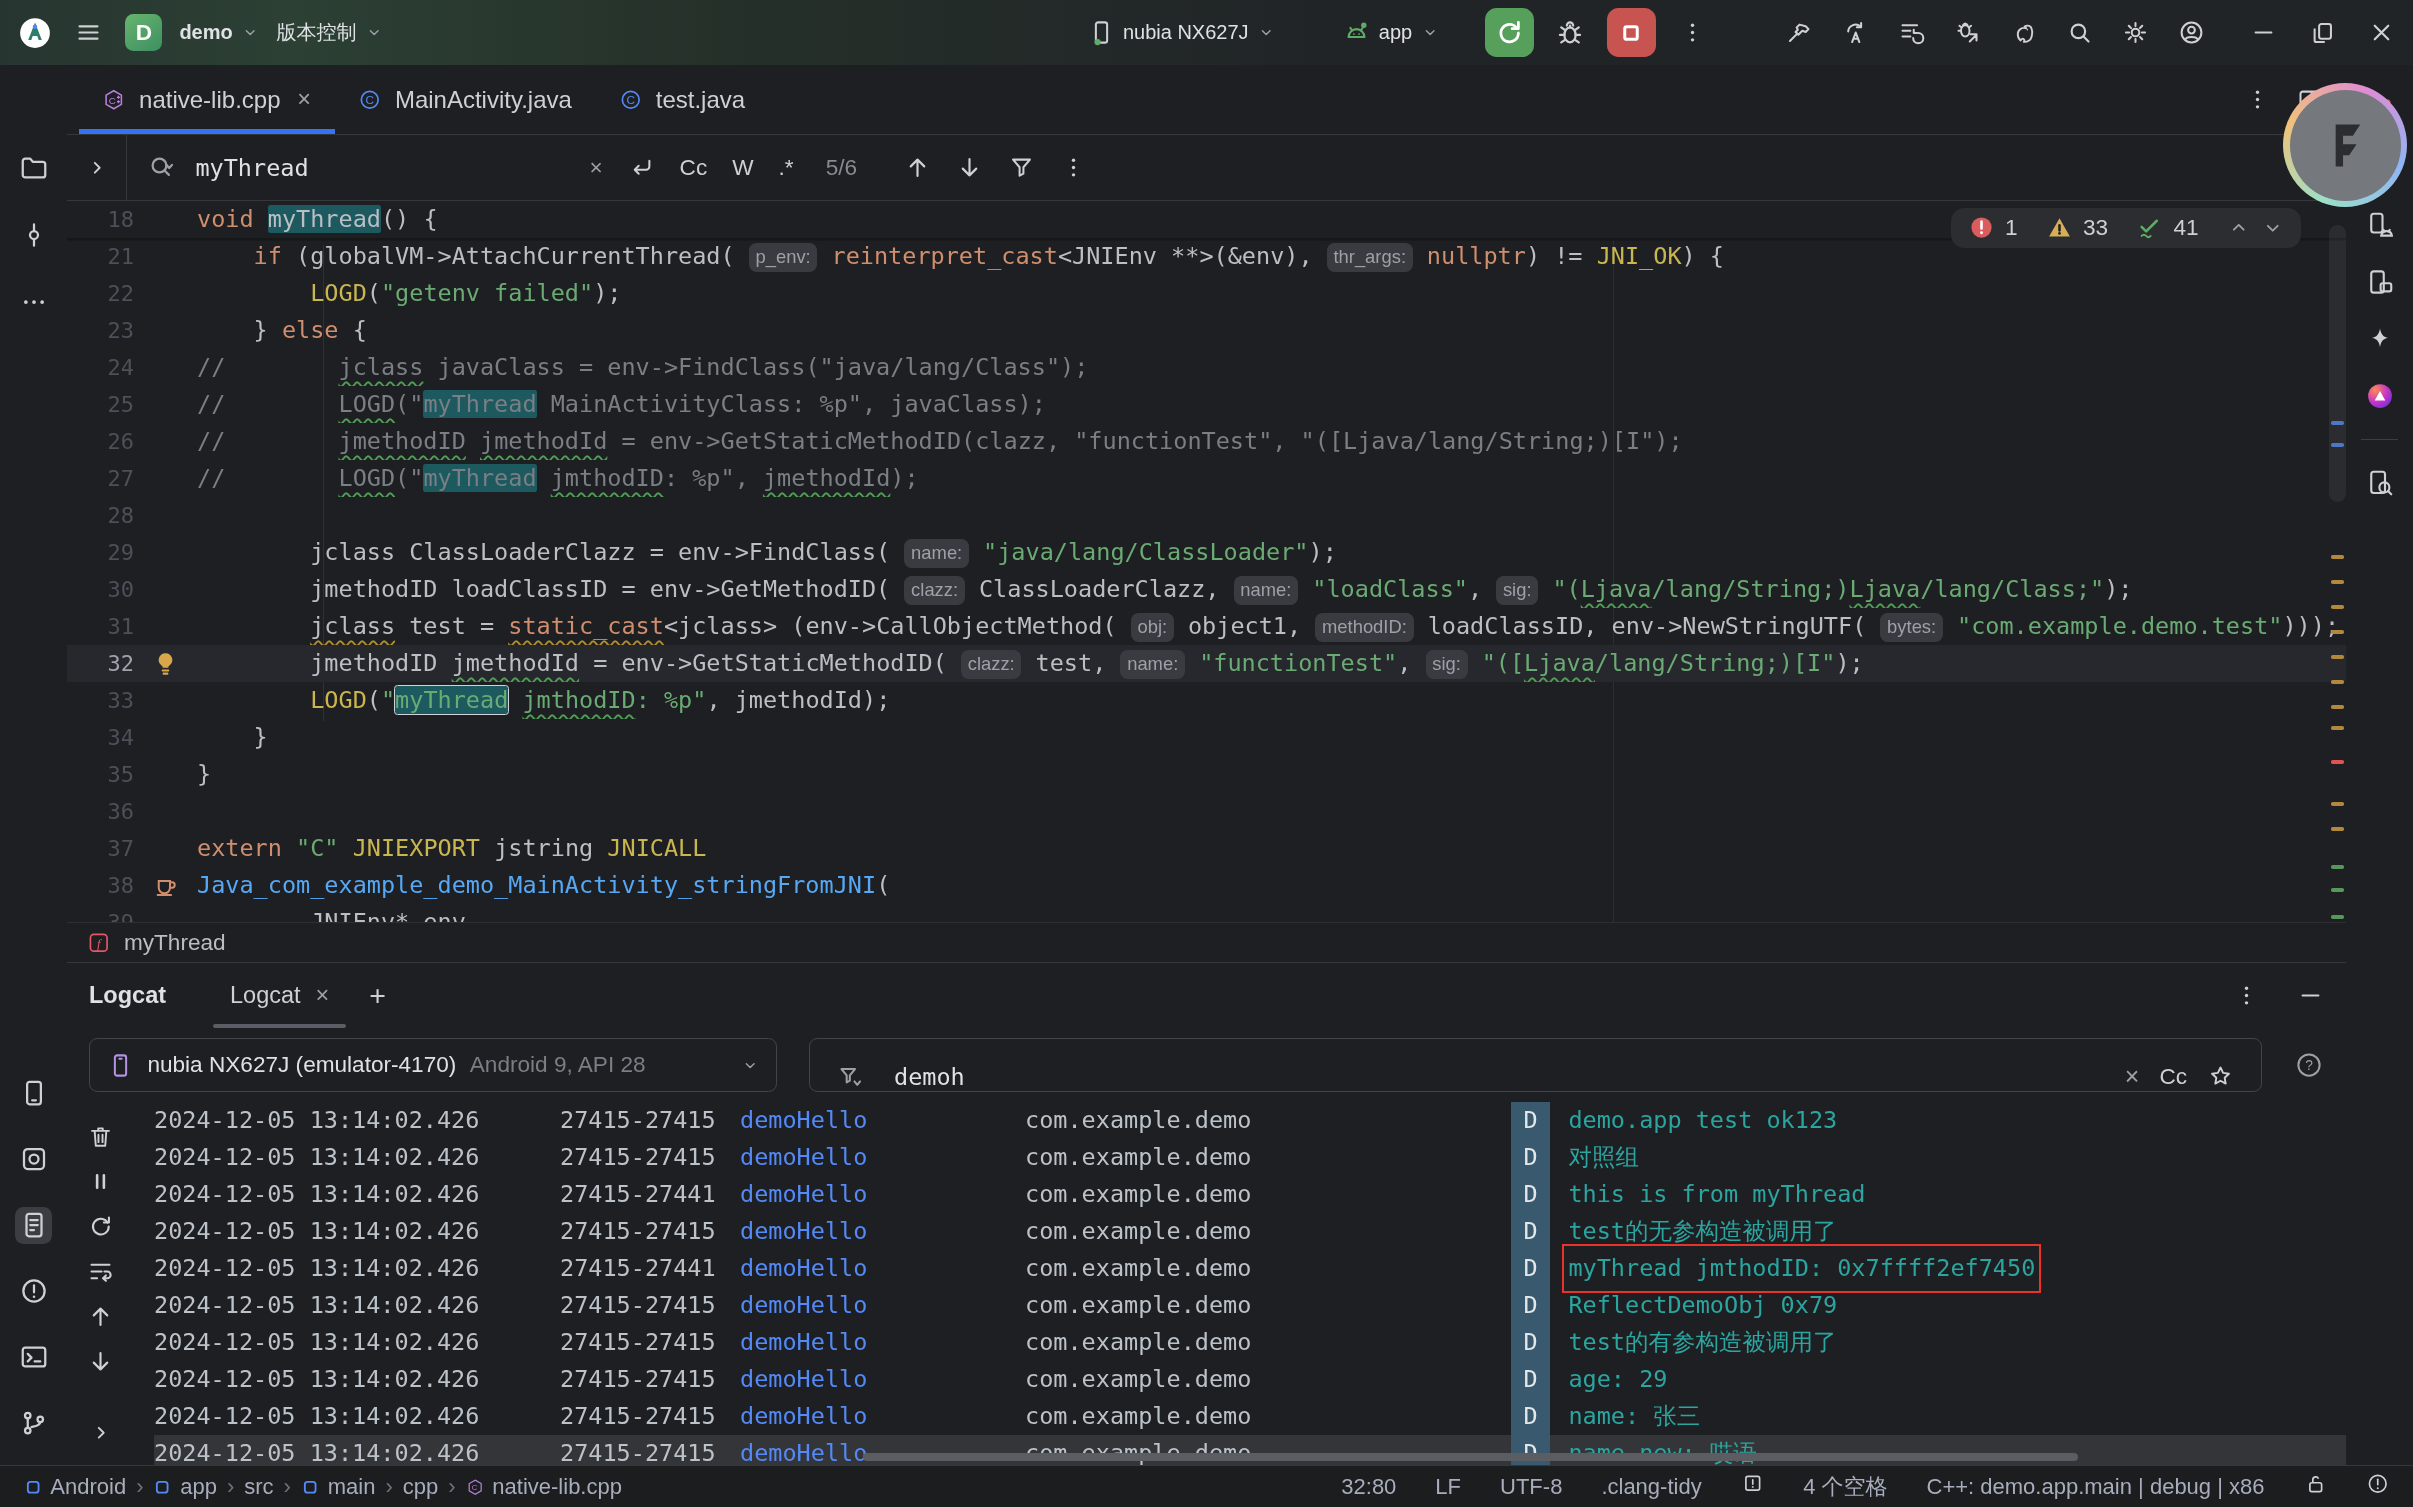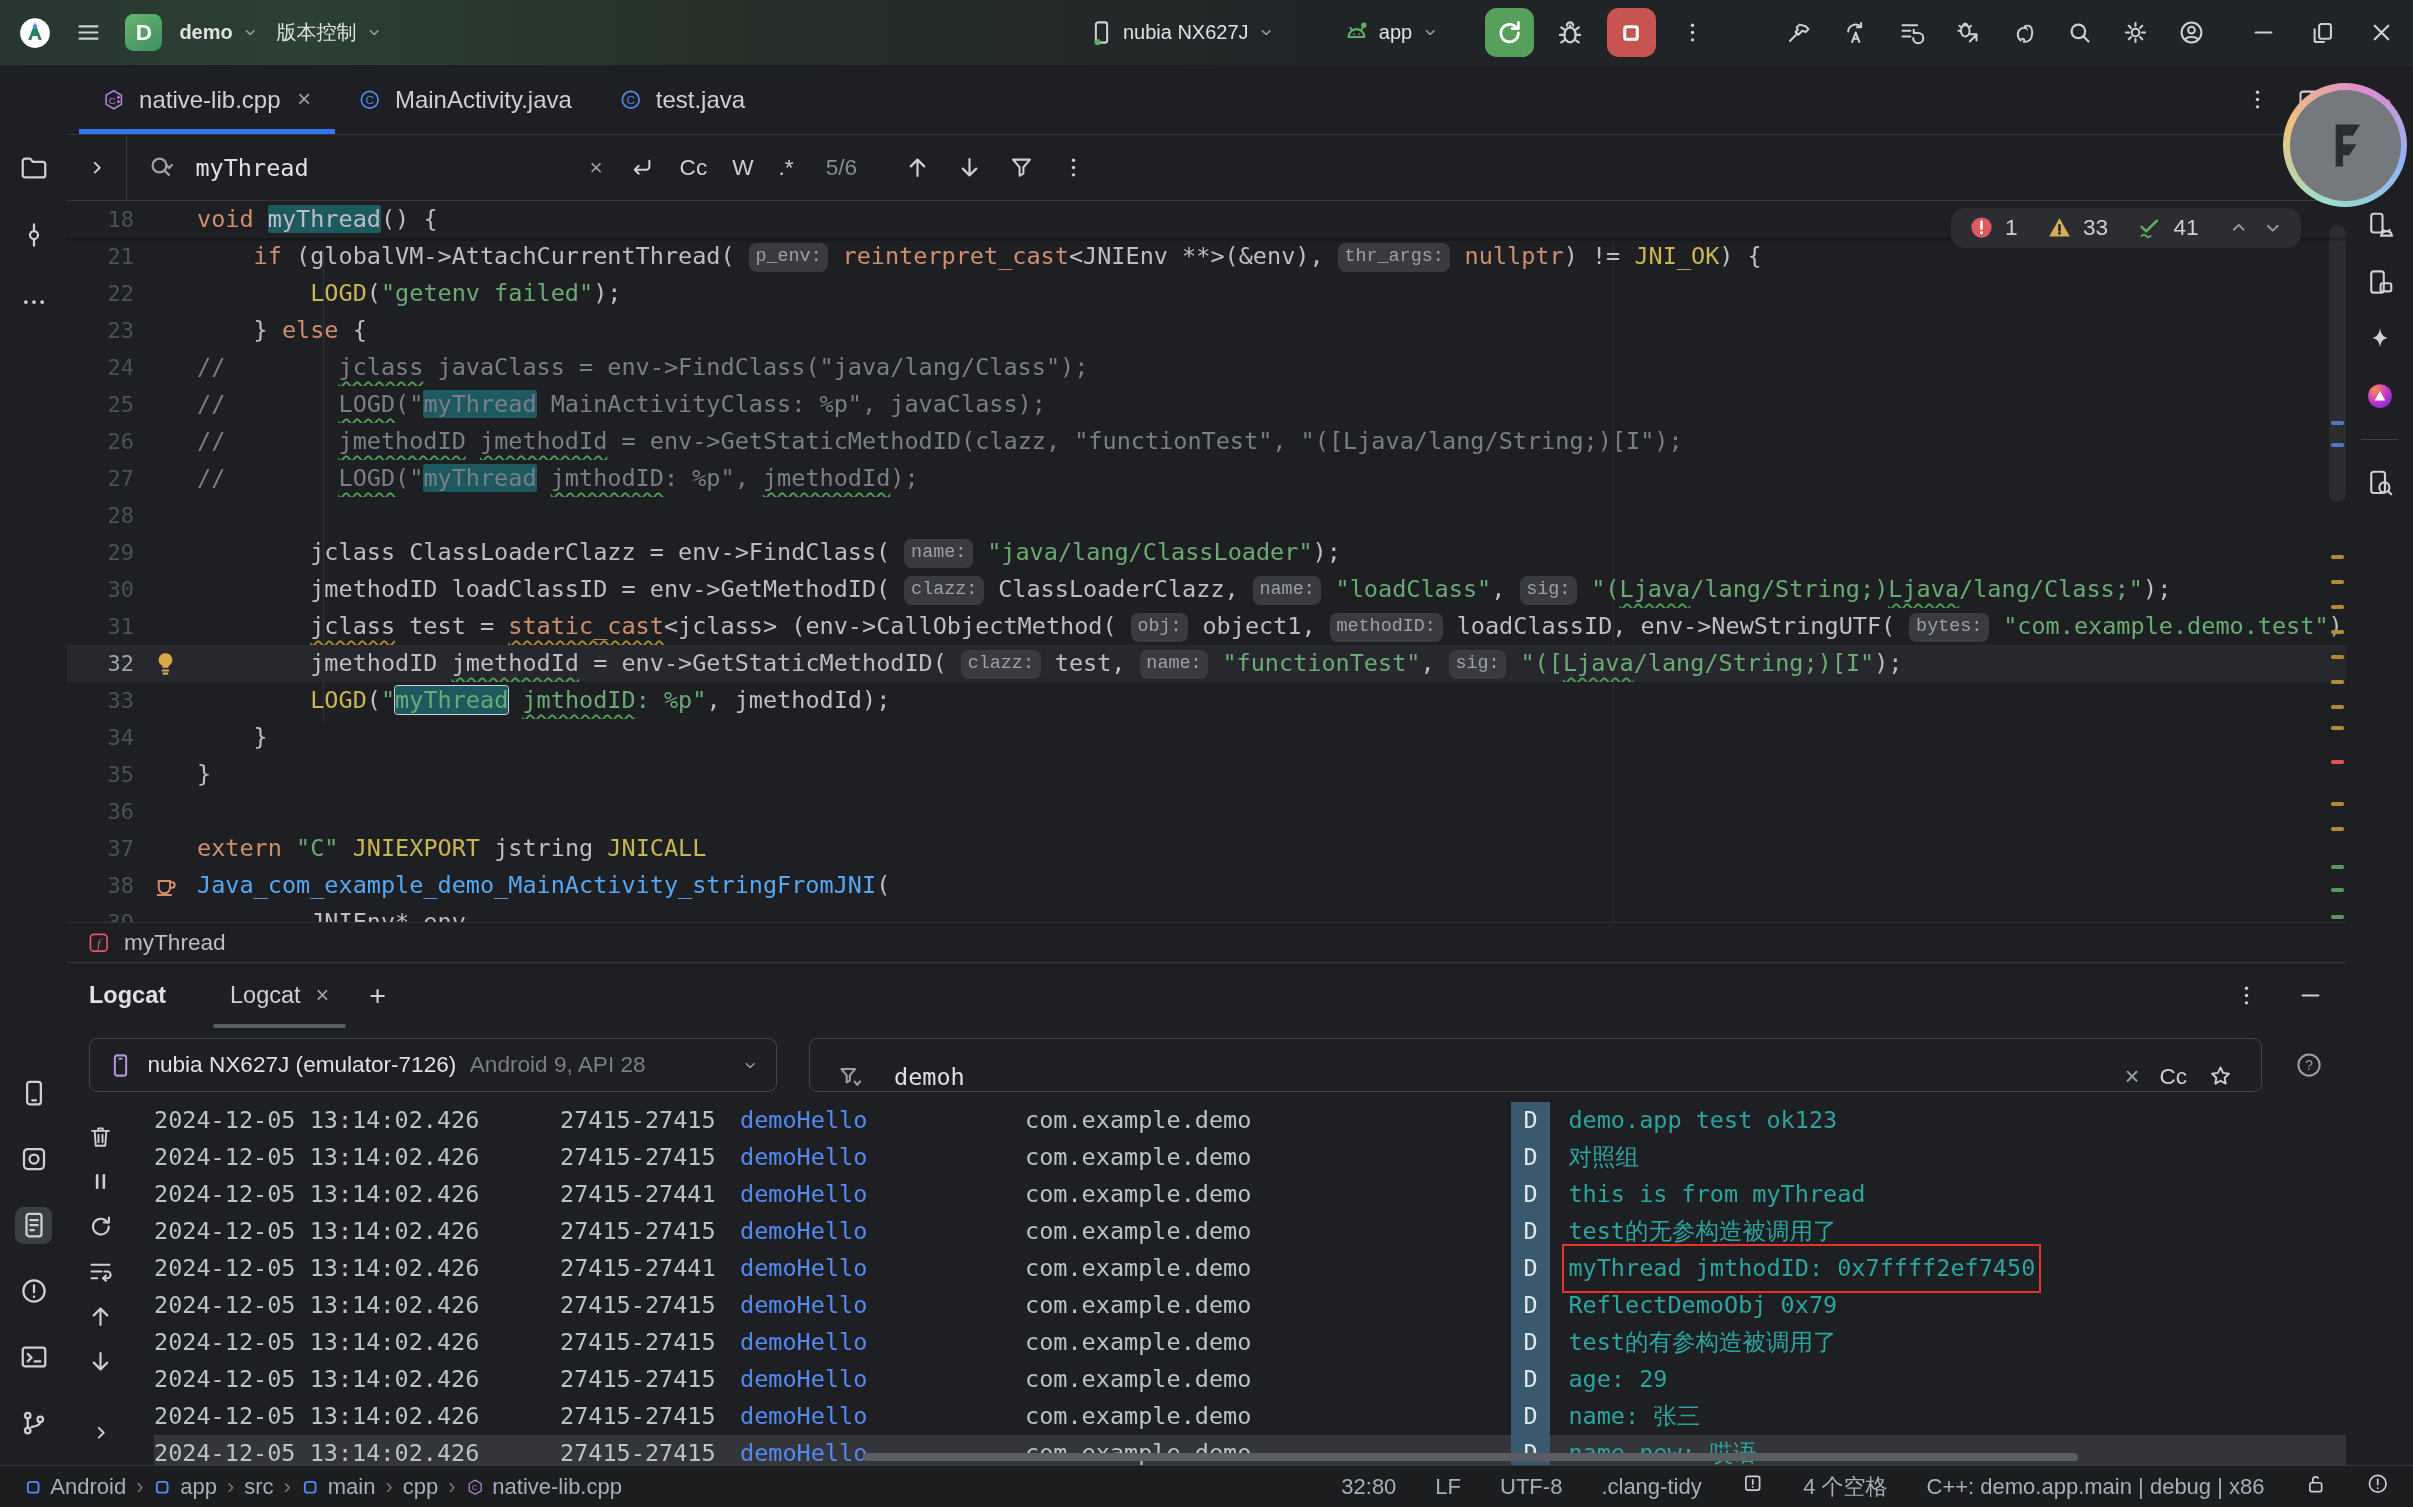--- a/index.html
+++ b/index.html
@@ -57,21 +57,21 @@
   .cl{display:flex;height:37px;line-height:37px;white-space:pre;position:relative;z-index:1}
   .cl.cur{background:#26282e}
   .cl.cur .ln{color:#a1a3ab}
   .ln{width:67px;text-align:right;color:#4b5059;font-size:22px;flex:none}
   .gut{width:63px;flex:none;display:flex;align-items:center;justify-content:center}
   .ct{flex:1;min-width:0;overflow:hidden}
   #sticky{position:relative;z-index:3;background:#1e1f22;box-shadow:0 2.5px 0 #161719}
   .sg.k{color:#cf8e6d}.sg.s{color:#6aab73}.sg.c{color:#7a7e85}.sg.m{color:#c9b64f}
   .sg.f{color:#56a8f5}.sg.t{color:#bcbec4}
   .sg.h{display:inline-block;background:#393b40;color:#9da0a8;border-radius:7.5px;padding:0 6.7px;
-        font-size:18.4px;line-height:28.5px;font-family:Liberation Mono, monospace;vertical-align:middle}
+        font-size:18.4px;line-height:28.5px;font-family:Liberation Sans, sans-serif;vertical-align:middle}
   .sg.hl{background:var(--search-highlight);border-radius:2.5px}
   .sg.hla{background:var(--search-highlight);border-radius:2.5px;outline:1.7px solid #cfd4da}
   .sg.ug{text-decoration:underline wavy #4f9f55 1.7px;text-underline-offset:5.9px}
   .sg.uy{text-decoration:underline wavy #b08d2c 1.7px;text-underline-offset:5.9px}
   #vguide{position:absolute;top:0;bottom:0;left:1546px;width:0.8px;background:#2c2e33;z-index:0}
   #iguide{position:absolute;left:256px;top:44px;height:476px;width:0.8px;background:#2f3135;z-index:0}
   #errwidget{position:absolute;top:6.7px;right:45px;display:flex;align-items:center;gap:10px;background:#2b2d30;
      border-radius:13.4px;padding:6.7px 17px;font-family:"Liberation Sans",sans-serif;font-size:22.6px;color:#ced0d6;z-index:6}
   #errwidget .sep{width:8.4px}
   #estripe{position:absolute;top:0;right:0;width:18.4px;bottom:0;z-index:5}
@@ -627,21 +627,21 @@
           </span>
         </div>
         <div id="lctools">
           <span class="combo">
             <span class="ic i32" style="color:#b392e0">
                 <svg viewBox="0 0 24 24" fill="none" stroke="currentColor" stroke-width="1.8">
                   <rect x="7" y="3" width="10" height="18" rx="2"></rect>
                   <path d="M11 6h2" stroke-linecap="round"></path>
                 </svg>
               </span>
-            <span class="cname">nubia NX627J (emulator-7126)</span>
+            <span class="cname">nubia NX627J (emulator-4170)</span>
             <span class="cmeta">Android 9, API 28</span>
             <span class="ic chev" style="margin-left:auto">
                 <svg viewBox="0 0 24 24" fill="none" stroke="currentColor" stroke-width="1.9" stroke-linecap="round" stroke-linejoin="round">
                   <path d="M7 10l5 5 5-5"></path>
                 </svg>
               </span>
           </span>
           <span class="filterbox">
             <span class="ic i32" style="color:#9da0a8">
                 <svg viewBox="0 0 24 24" fill="none" stroke="currentColor" stroke-width="1.8" stroke-linejoin="round">

